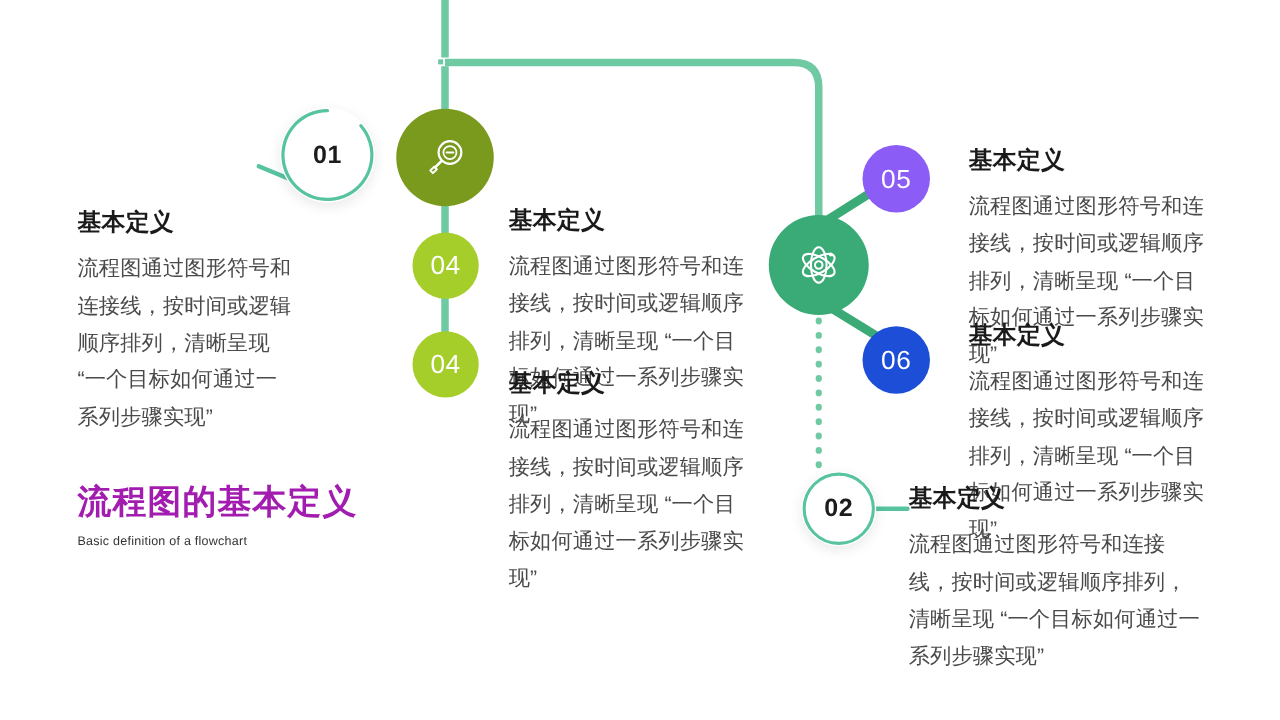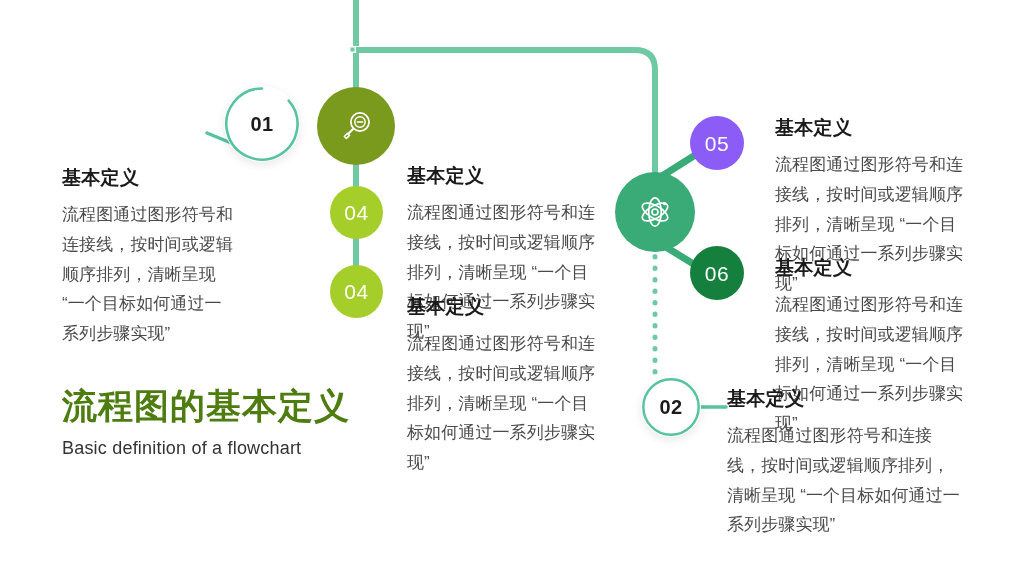--- a/index.html
+++ b/index.html
@@ -85,29 +85,30 @@
     font-size: 17px;
     line-height: 1.75;
     color: #4a4a4a;
     letter-spacing: 0.1px;
   }
 
   
   #title-block { position: absolute; left: 62px; top: 385px; }
   #title-block .main-title {
     margin: 0;
-    font-size: 35px;
+    font-size: 27px;
     font-weight: bold;
-    color: #4d7c0f;
+    color: #a21caf;
     letter-spacing: 1px;
     line-height: 1.2;
+    font-family: Liberation Serif, serif;
   }
   #title-block .sub-title {
     margin: 11px 0 0 0;
-    font-size: 18px;
+    font-size: 10px;
     font-weight: 400;
     color: #333333;
     letter-spacing: 0.2px;
   }
 </style>
 </head>
 <body>
 
 <div id="stage">
 
@@ -162,21 +163,21 @@
       <ellipse cx="24" cy="24" rx="17" ry="7.5" fill="none" stroke="#ffffff" stroke-width="2" transform="rotate(90 24 24)"></ellipse>
       <circle cx="24" cy="24" r="3.6" fill="none" stroke="#ffffff" stroke-width="2"></circle>
       <circle cx="35.5" cy="14" r="1.9" fill="#ffffff"></circle>
     </svg>
   </div>
 
   <div class="node" style="left:690px; top:116px; width:54px; height:54px; background:#8b5cf6;">
     <span class="node-num">05</span>
   </div>
 
-  <div class="node" style="left:690px; top:246px; width:54px; height:54px; background:#15803d;">
+  <div class="node" style="left:690px; top:261px; width:54px; height:54px; background:#1d4ed8;">
     <span class="node-num">06</span>
   </div>
 
   <div class="node node-ring" style="left:641px; top:377px; width:60px; height:60px;">
     <svg class="ring-arc" viewBox="0 0 78 78" width="78" height="78">
       <circle cx="39" cy="39" r="36" fill="none" stroke="#57c3a0" stroke-width="3.2"></circle>
     </svg>
     <span class="node-num">02</span>
   </div>
 

